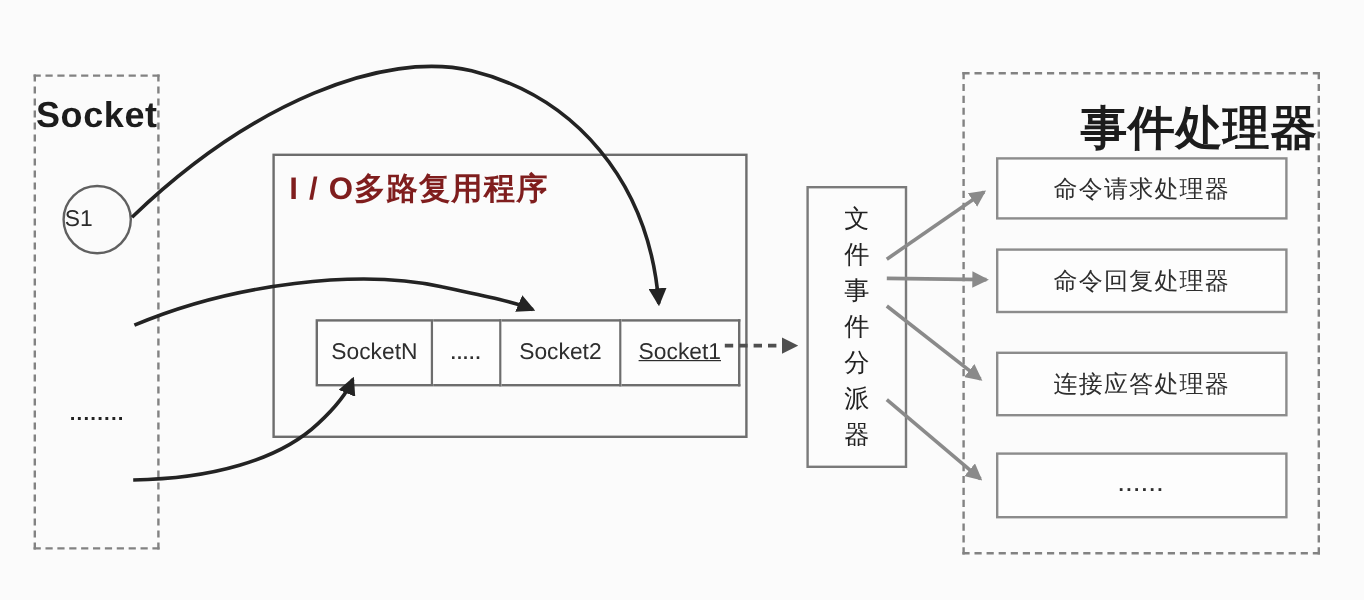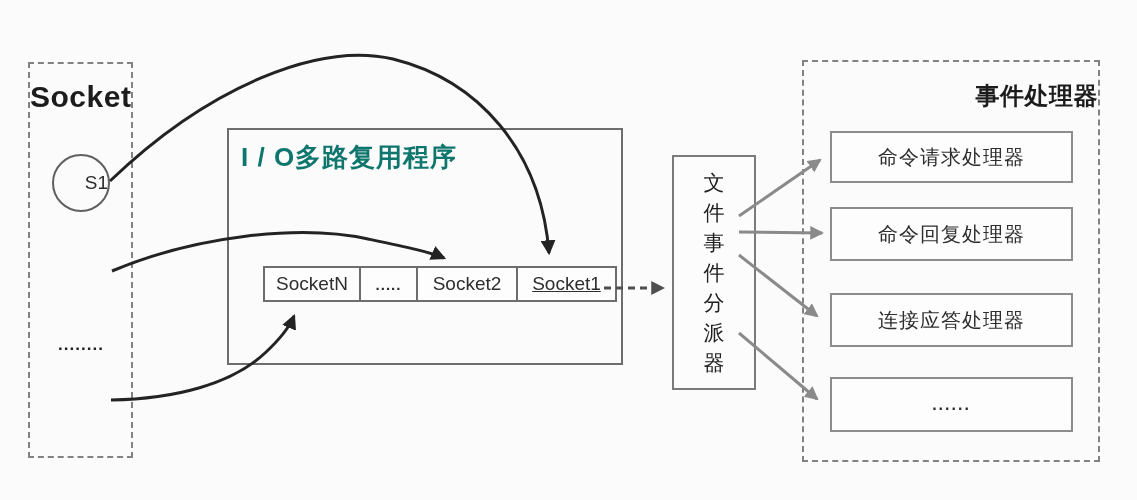--- a/index.html
+++ b/index.html
@@ -27,45 +27,45 @@
     letter-spacing: 0.5px;
   }
 
   
   .circle {
     width: 58px; height: 58px;
     border: 2px solid #606060;
     border-radius: 50%;
     background: #fbfbfb;
     box-sizing: border-box;
-    display: flex; align-items: center; justify-content: flex-end;
+    display: flex; align-items: center; justify-content: flex-start;
     font-size: 19px; color: #2b2b2b;
   }
   .dots-row {
     font-size: 17px; font-weight: bold; color: #222;
     letter-spacing: 1px; text-align: center;
   }
 
   
   .io-box {
     border: 2px solid #6d6d6d;
     box-sizing: border-box;
     background: transparent;
   }
   .io-title {
     position: absolute; left: 12px; top: 10px;
-    font-size: 26px; font-weight: bold; color: #0f766e;
+    font-size: 26px; font-weight: bold; color: #7f1d1d;
     letter-spacing: 1px;
     white-space: nowrap;
   }
 
   
   .queue {
     display: flex;
-    height: 36px;
+    height: 56px;
     box-sizing: border-box;
     padding-left: 15px;
   }
   .qcell {
     border: 2px solid #6d6d6d;
     border-left-width: 0;
     box-sizing: border-box;
     background: #fdfdfd;
     display: flex; align-items: center; justify-content: center;
     font-size: 19px; color: #2e2e2e;
@@ -128,21 +128,21 @@
     <div class="qcell small" style="width:57px;">.....</div>
     <div class="qcell" style="width:100px;">Socket2</div>
     <div class="qcell" style="width:99px;text-decoration:underline;">Socket1</div>
   </div>
 
   <div class="abs dispatcher" style="left:672px; top:155px; width:84px; height:235px;">
     <div class="dispatcher-label">文件事件分派器</div>
   </div>
 
   <div class="abs dashed-panel" style="left:802px; top:60px; width:298px; height:402px;">
-    <div class="panel-title" style="margin-top:18px; font-size:24px;">事件处理器</div>
+    <div class="panel-title" style="margin-top:18px; font-size:39px;">事件处理器</div>
   </div>
 
   <div class="abs hbox" style="left:830px; top:207px; width:243px; height:54px;">命令回复处理器</div>
   <div class="abs hbox" style="left:830px; top:131px; width:243px; height:52px;">命令请求处理器</div>
   <div class="abs hbox" style="left:830px; top:293px; width:243px; height:54px;">连接应答处理器</div>
   <div class="abs hbox dots" style="left:830px; top:377px; width:243px; height:55px;">......</div>
 
   <svg class="overlay" viewBox="0 0 1137 500">
     <defs>
       <marker id="mBlack" viewBox="0 0 10 10" refX="8.5" refY="5" markerWidth="5" markerHeight="5" orient="auto">

